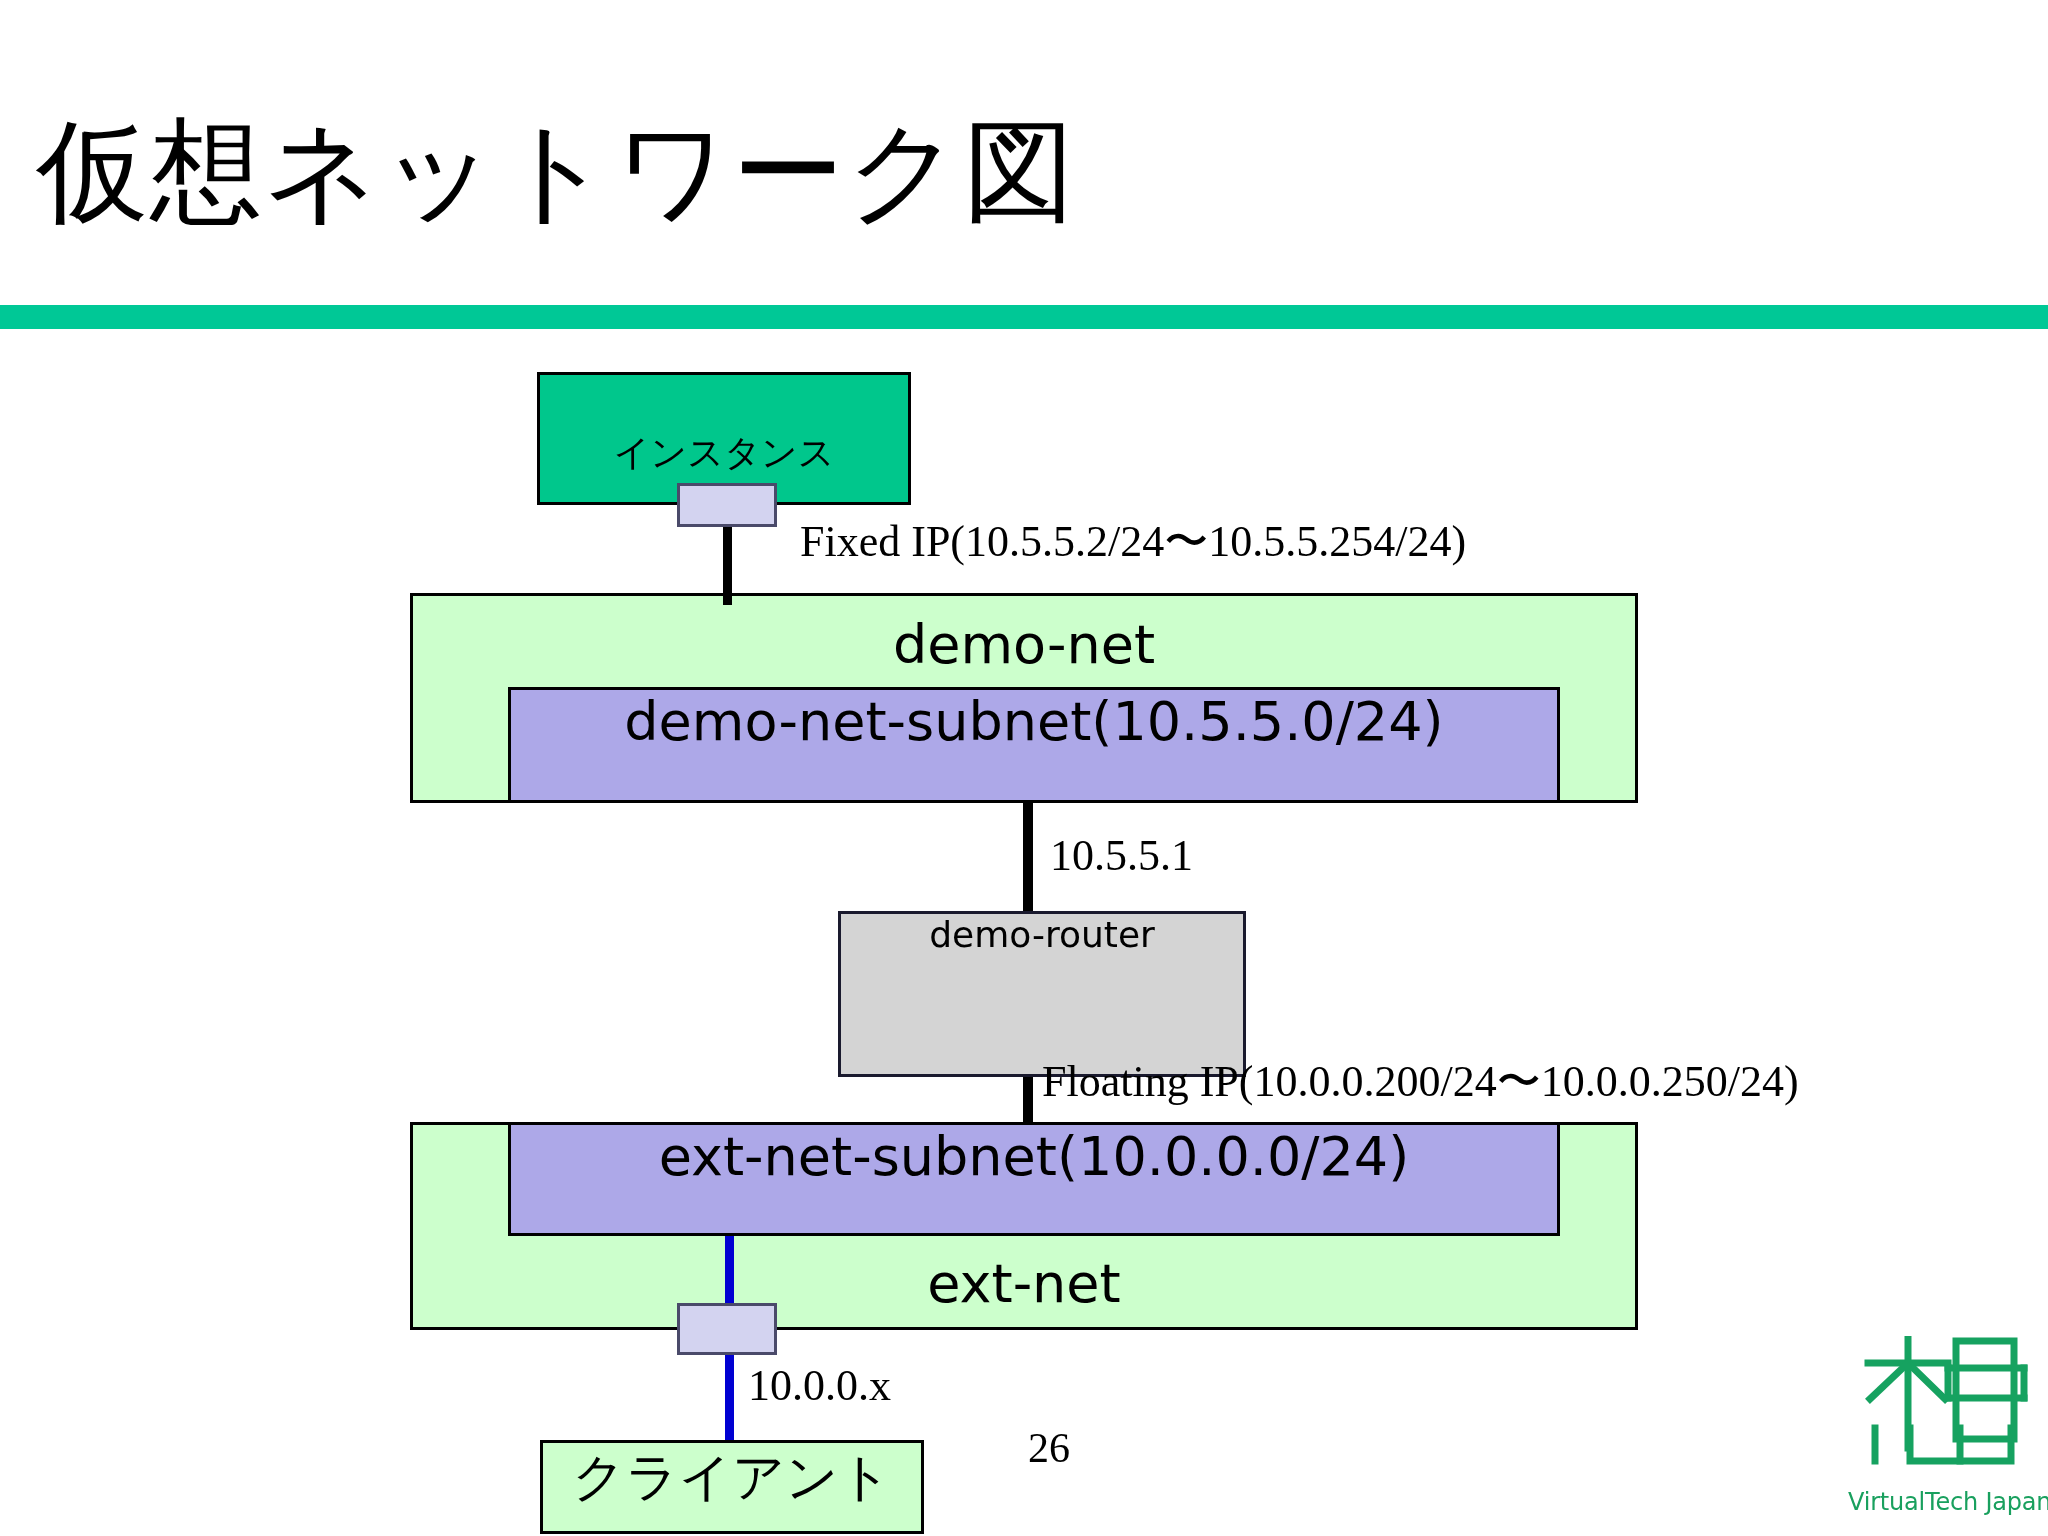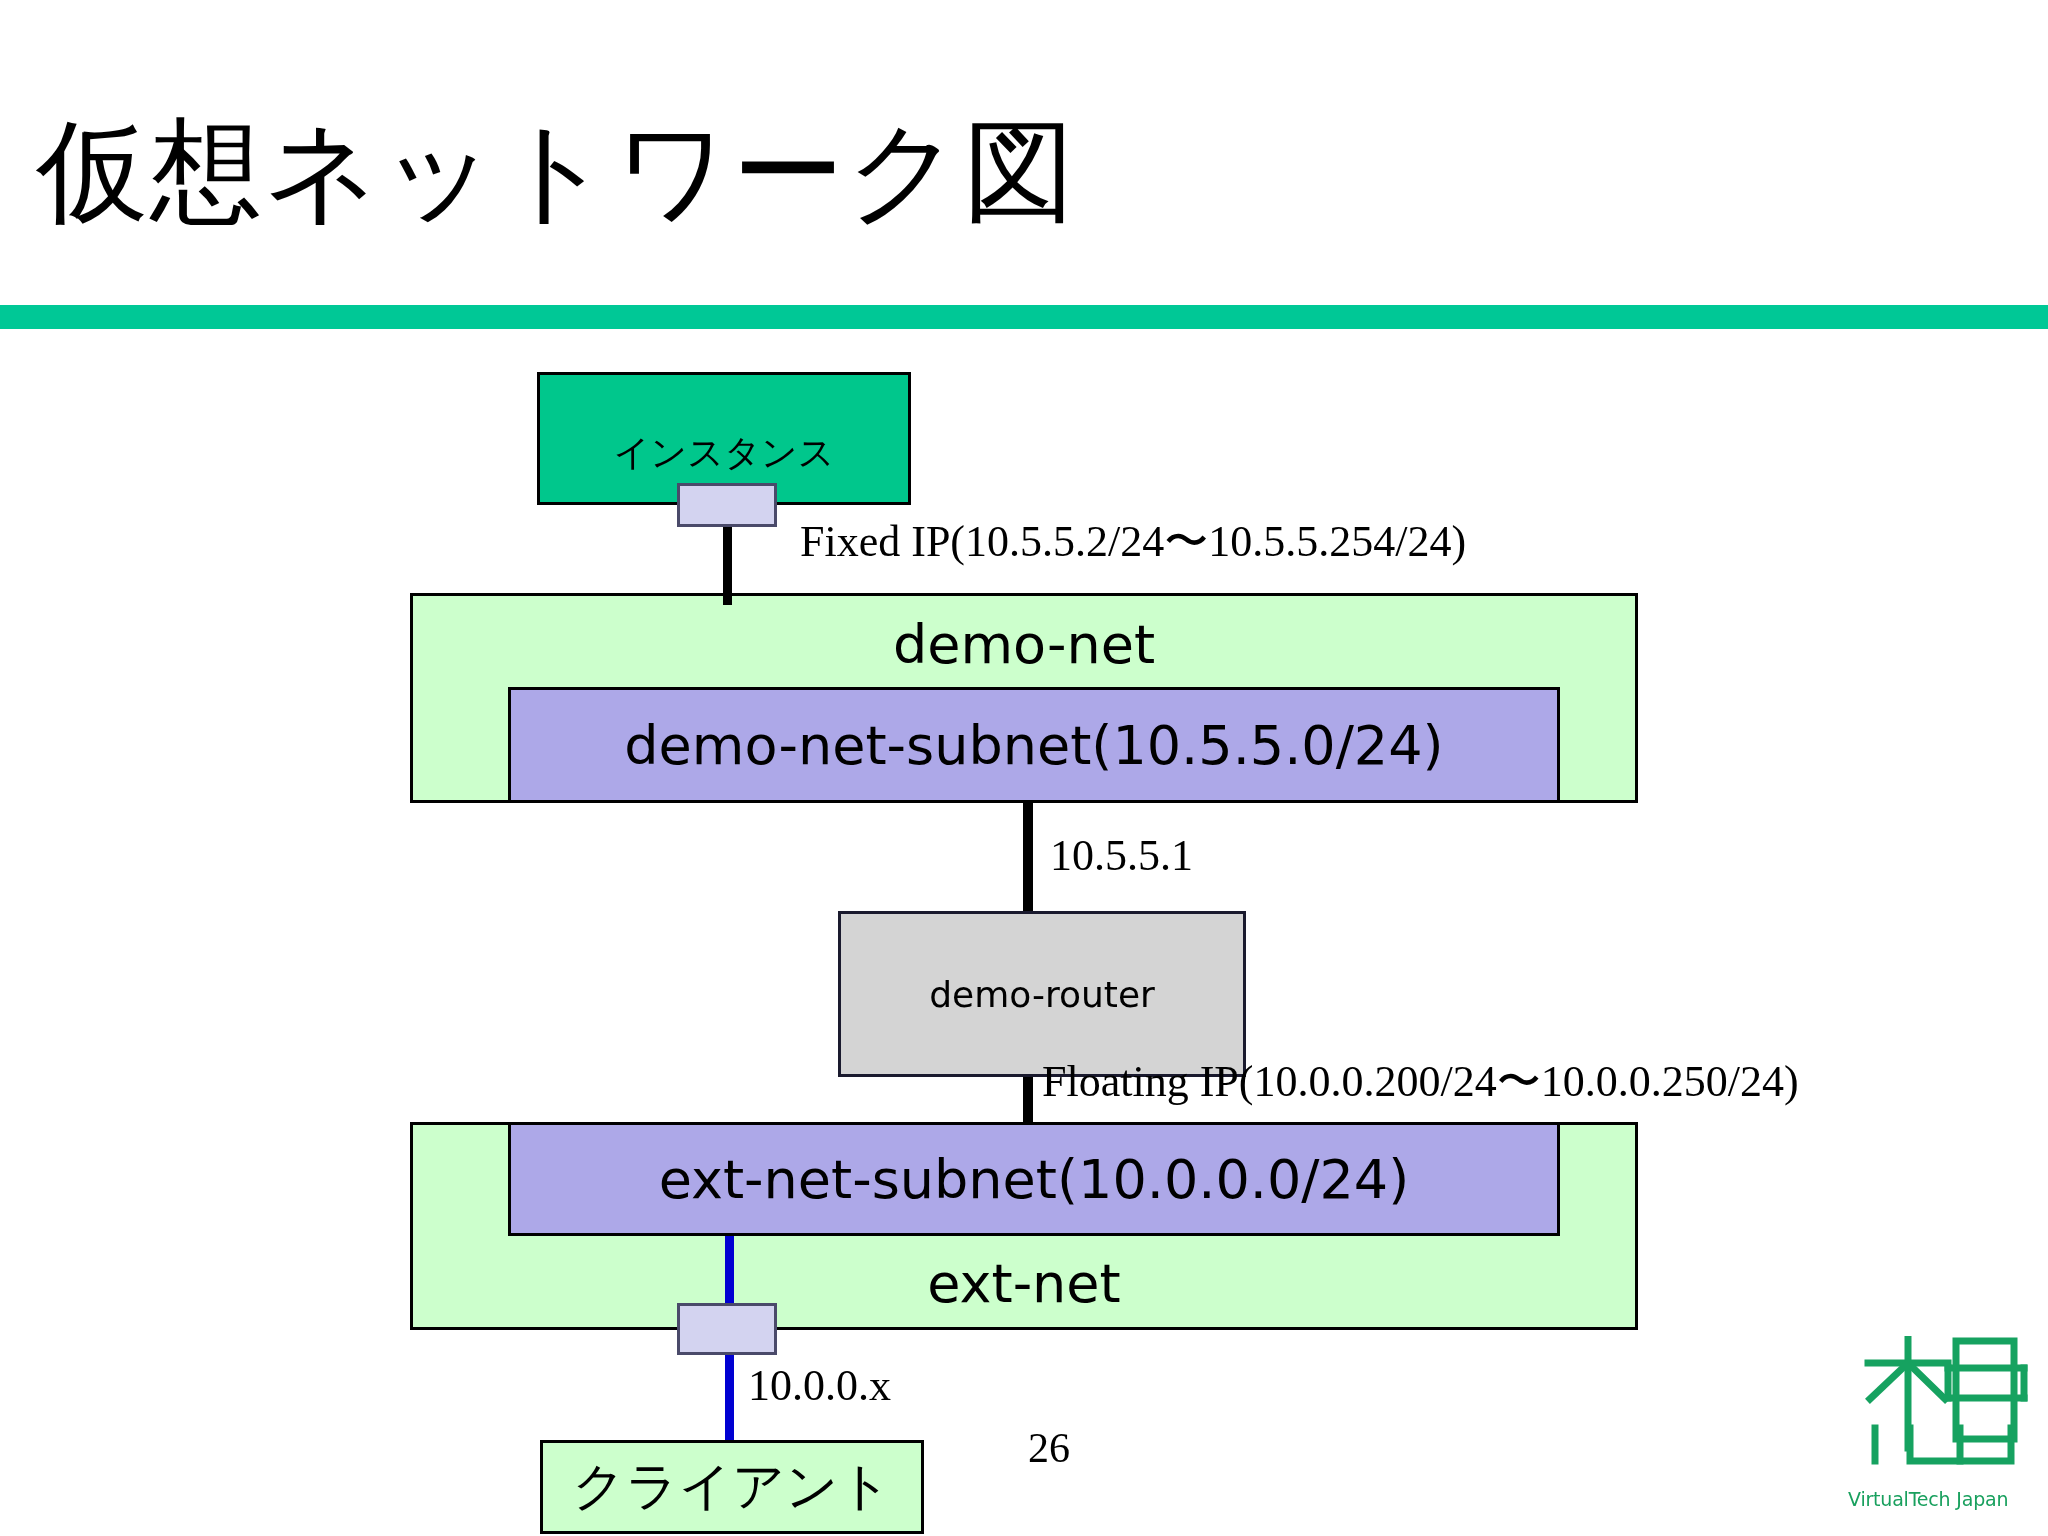--- a/index.html
+++ b/index.html
@@ -43,21 +43,20 @@
     height: 24px;
     background: #00C896;
   }
 
   
   .box {
     position: absolute;
     box-sizing: border-box;
     border: 3px solid #000000;
     display: flex;
-    align-items: center;
     justify-content: center;
     color: #000000;
   }
 
   .instance-box {
     left: 537px;
     top: 372px;
     width: 374px;
     height: 133px;
     background: #00C78C;
@@ -193,23 +192,23 @@
     top: 1336px;
     width: 188px;
     height: 196px;
   }
   .logo svg { display: block; }
   .logo-text {
     position: absolute;
     left: 0;
     top: 152px;
     width: 188px;
-    text-align: left;
-    font-family: "DejaVu Sans", sans-serif;
-    font-size: 19px;
+    text-align: center;
+    font-family: "DejaVu Sans", sans-serif;
+    font-size: 24px;
     color: #19A05E;
     letter-spacing: -0.2px;
     white-space: nowrap;
   }
 </style>
 </head>
 <body>
 
 <div id="slide">
 

